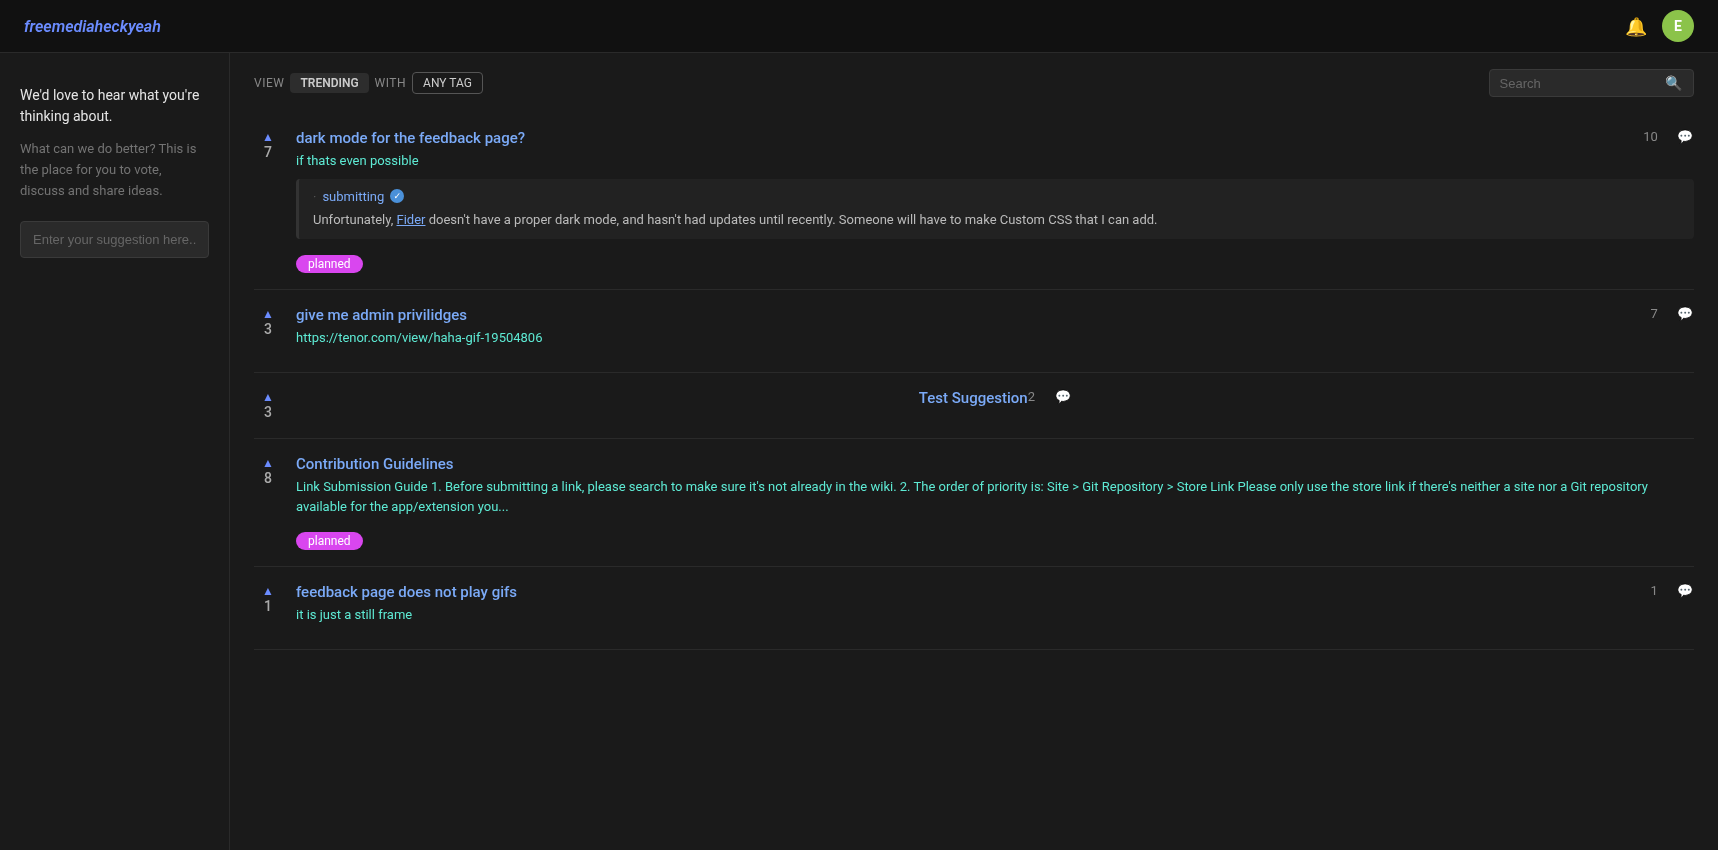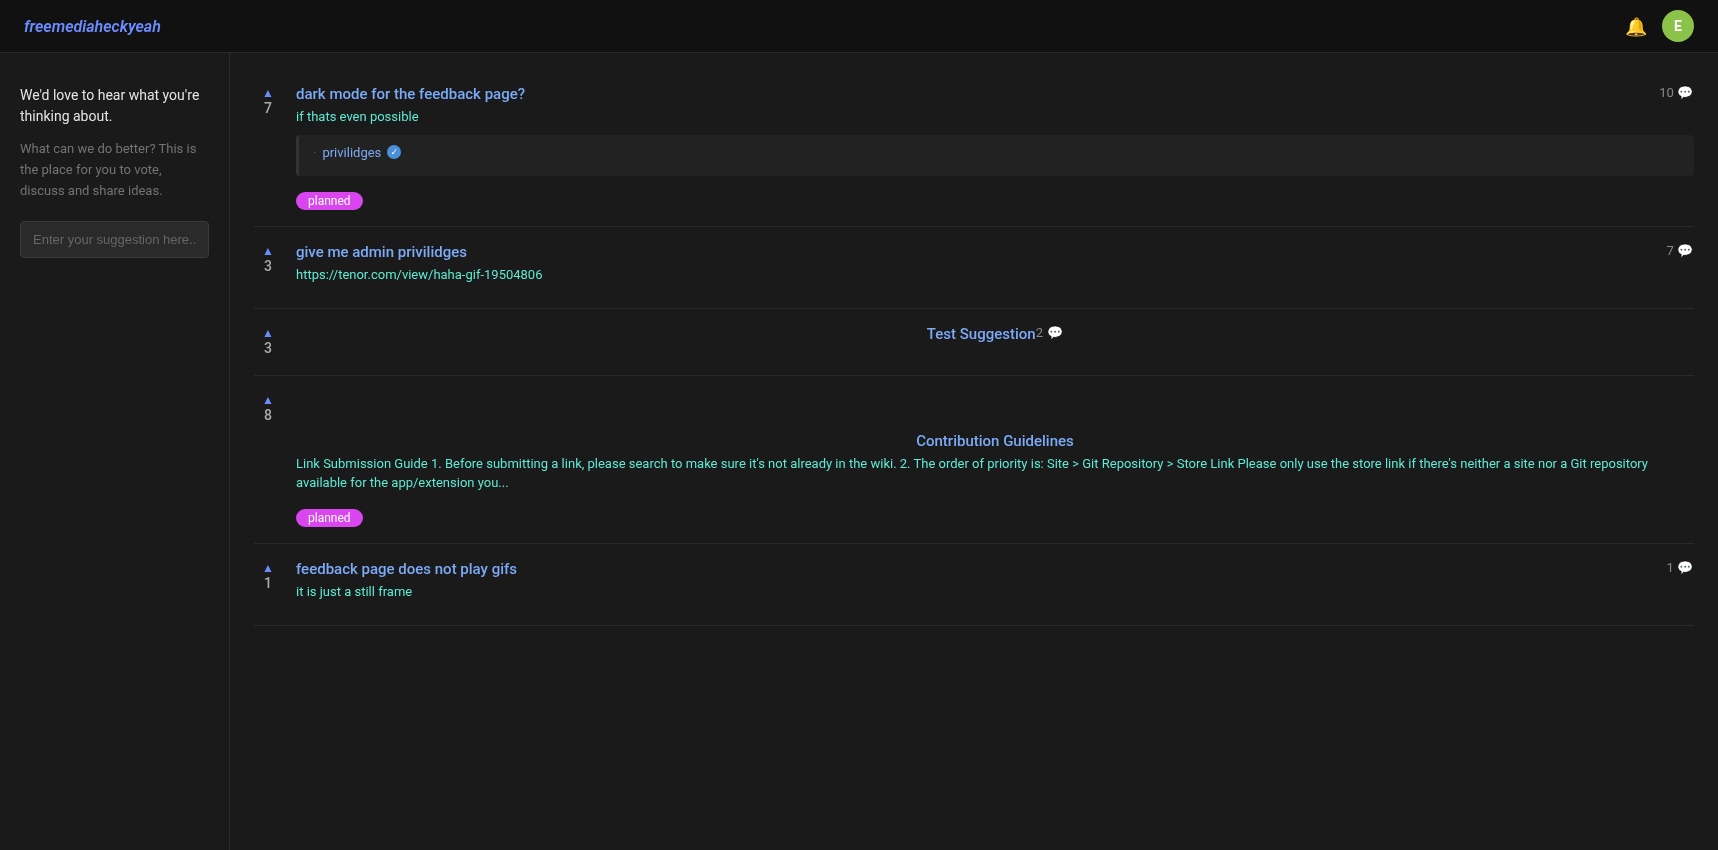--- a/index.html
+++ b/index.html
@@ -219,21 +219,21 @@
       background-color: #d946ef;
       color: #fff;
       border-radius: 12px;
       padding: 2px 12px;
       font-size: 12px;
       margin-top: 8px;
     }
     .post-meta-right {
       display: flex;
       align-items: flex-start;
-      gap: 4px;
+      gap: 20px;
       color: #888;
       font-size: 13px;
       white-space: nowrap;
     }
     .comment-count { color: #888; }
     .chat-icon { font-size: 13px; }
   </style>
 </head>
 <body>
 
@@ -248,39 +248,52 @@
 <div class="layout">
 
   <div class="sidebar">
     <p class="sidebar-heading">We'd love to hear what you're thinking about.</p>
     <p class="sidebar-subtext">What can we do better? This is the place for you to vote, discuss and share ideas.</p>
     <input class="suggestion-input" type="text" placeholder="Enter your suggestion here..." style="">
   </div>
 
   <div class="main-content">
 
+    <div class="filter-bar">
+      <div class="filter-left">
+        <span class="filter-label">VIEW</span>
+        <span class="filter-badge">TRENDING</span>
+        <span class="filter-label">with</span>
+        <span class="filter-badge-outline">ANY TAG</span>
+      </div>
+      <div class="search-box">
+        <input type="text" placeholder="Search" style="">
+        <span class="search-icon">🔍</span>
+      </div>
+    </div>
 
     <div class="post-list" id="post-list">
     <div class="post-item">
           <div class="vote-section">
     <span class="vote-up">▲</span>
     <span class="vote-count">7</span>
   </div>
           <div class="post-body"><div style="display: flex; justify-content: space-between; align-items: flex-start;">
               <a class="post-title" href="#">dark mode for the feedback page?</a>
               <div class="post-meta-right">
                 <span class="comment-count">10</span>
                 <span class="chat-icon">💬</span>
               </div>
             </div><p class="post-desc">if thats even possible</p><div class="post-comment-block">
               <div class="comment-author">
       <span class="author-dot">·</span>
-      <span class="author-name">privilidges</span>
+      <span class="author-name">submitting</span>
       <span class="author-check">✓</span>
     </div>
+              <div class="comment-text">Unfortunately, <a class="comment-link" href="#">Fider</a> doesn't have a proper dark mode, and hasn't had updates until recently. Someone will have to make Custom CSS that I can add.</div>
             </div><span class="tag-badge">planned</span></div>
         </div>
         <div class="post-item">
           <div class="vote-section">
     <span class="vote-up">▲</span>
     <span class="vote-count">3</span>
   </div>
           <div class="post-body">
             <div style="display: flex; justify-content: space-between; align-items: flex-start;">
               <a class="post-title" href="#">give me admin privilidges</a>
@@ -305,21 +318,21 @@
                 <span class="chat-icon">💬</span>
               </div>
             </div>
           </div>
         </div>
         <div class="post-item">
           <div class="vote-section">
     <span class="vote-up">▲</span>
     <span class="vote-count">8</span>
   </div>
-          <div class="post-body"><div style="display: flex; justify-content: center; align-items: flex-start; margin-top: 40px;">
+          <div class="post-body"><div style="display: flex; justify-content: flex-start; align-items: flex-start;">
               <a class="post-title" href="#">Contribution Guidelines</a>
               <div class="post-meta-right"></div>
             </div><p class="post-desc">Link Submission Guide 1. Before submitting a link, please search to make sure it's not already in the wiki. 2. The order of priority is: Site &gt; Git Repository &gt; Store Link Please only use the store link if there's neither a site nor a Git repository available for the app/extension you...</p><span class="tag-badge">planned</span></div>
         </div>
         <div class="post-item">
           <div class="vote-section">
     <span class="vote-up">▲</span>
     <span class="vote-count">1</span>
   </div>
           <div class="post-body">

